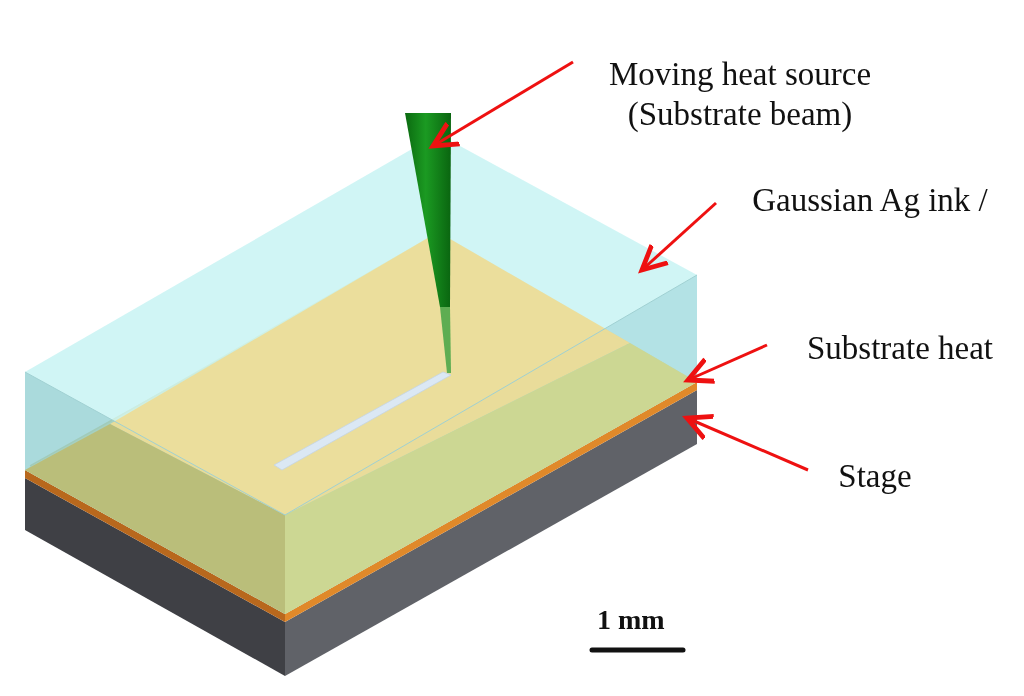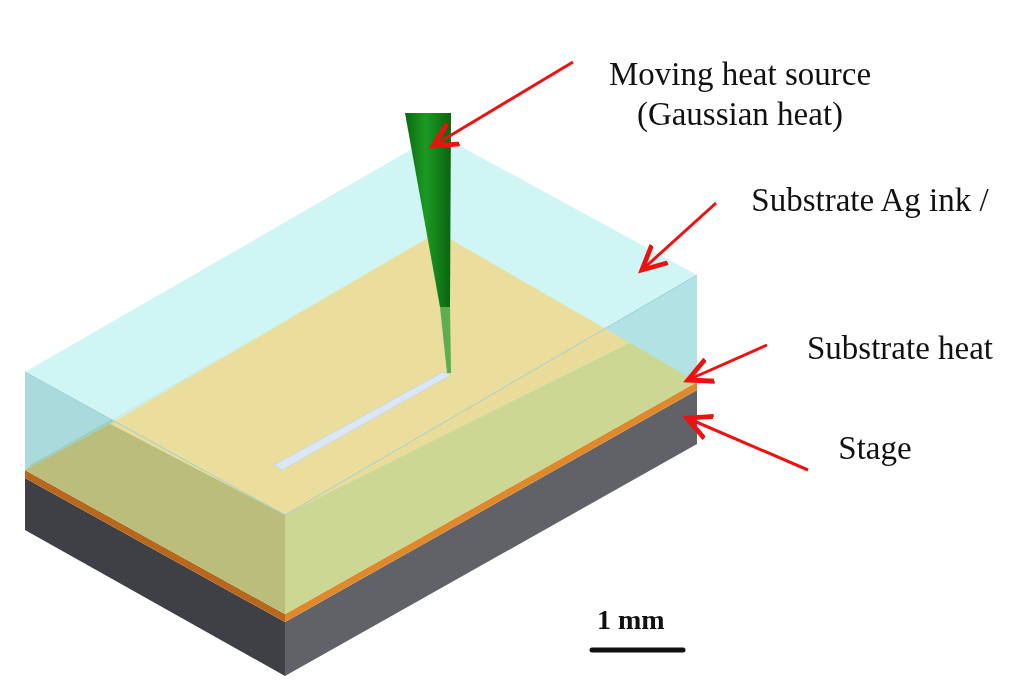--- a/index.html
+++ b/index.html
@@ -66,28 +66,28 @@
     <line x1="716" y1="203" x2="642" y2="270" stroke="#ee1111" stroke-width="3" marker-end="url(#arrowHead)"></line>
     <line x1="767" y1="345" x2="688" y2="380" stroke="#ee1111" stroke-width="3" marker-end="url(#arrowHead)"></line>
     <line x1="808" y1="470" x2="687" y2="418" stroke="#ee1111" stroke-width="3" marker-end="url(#arrowHead)"></line>
   </g>
 
   <line x1="592" y1="650" x2="683" y2="650" stroke="#111" stroke-width="5" stroke-linecap="round"></line>
 </svg>
 
 <div class="label" style="left:580px; top:24px; width:320px;margin-top:30px;">
   <div>Moving heat source</div>
-  <div>(Gaussian heat)</div>
+  <div>(Substrate beam)</div>
 </div>
 
 <div class="label" style="left:730px; top:180px; width:280px;">
-  <div>Substrate Ag ink /</div>
+  <div>Gaussian Ag ink /</div>
 </div>
 
 <div class="label" style="left:785px; top:328px; width:230px;">
   <div>Substrate heat</div>
 </div>
 
-<div class="label" style="left:820px; top:428px; width:110px;">
+<div class="label" style="left:820px; top:456px; width:110px;">
   <div>Stage</div>
 </div>
 
 <div class="scale-label" style="left:597px; top:604px;">1 mm</div>
 
 </body></html>

